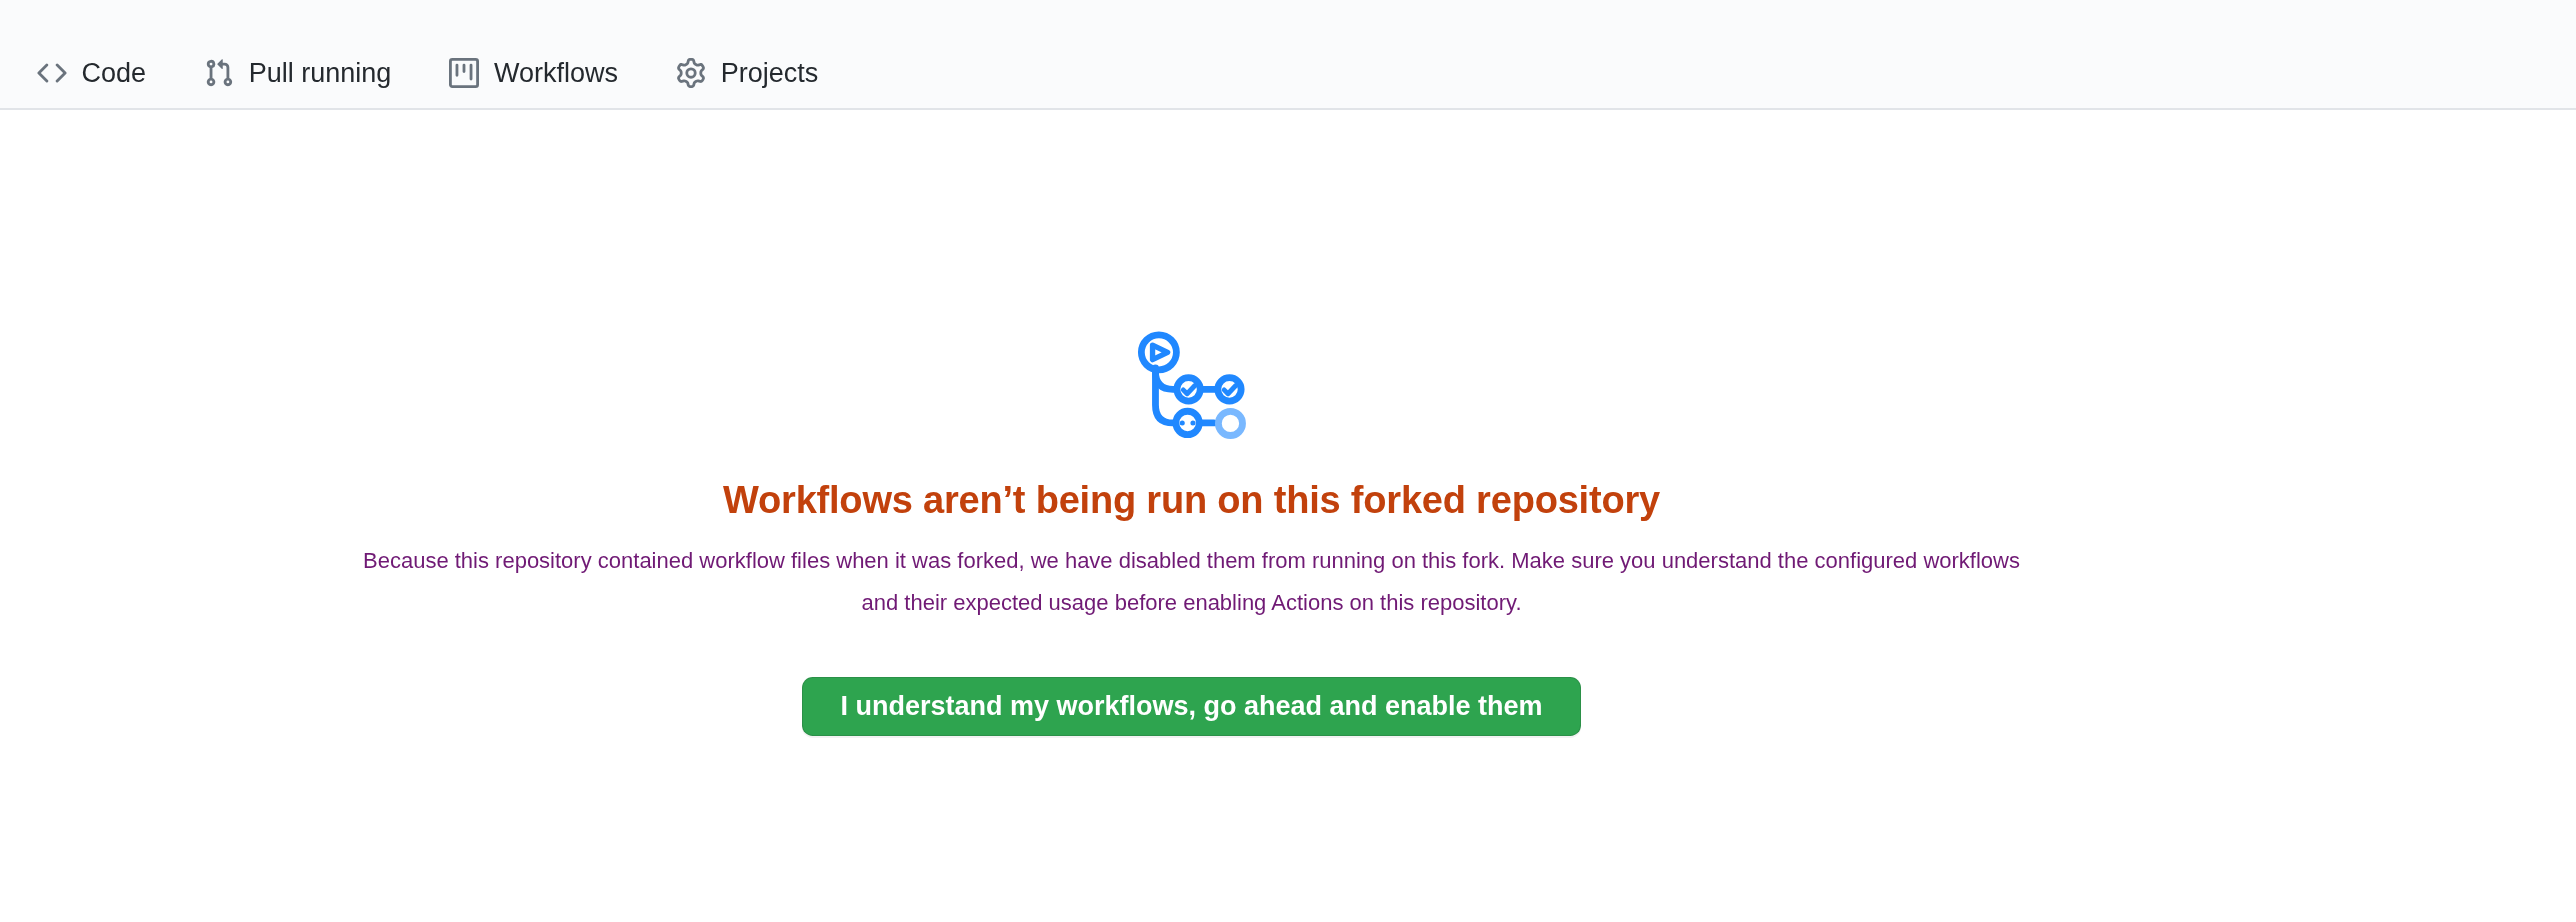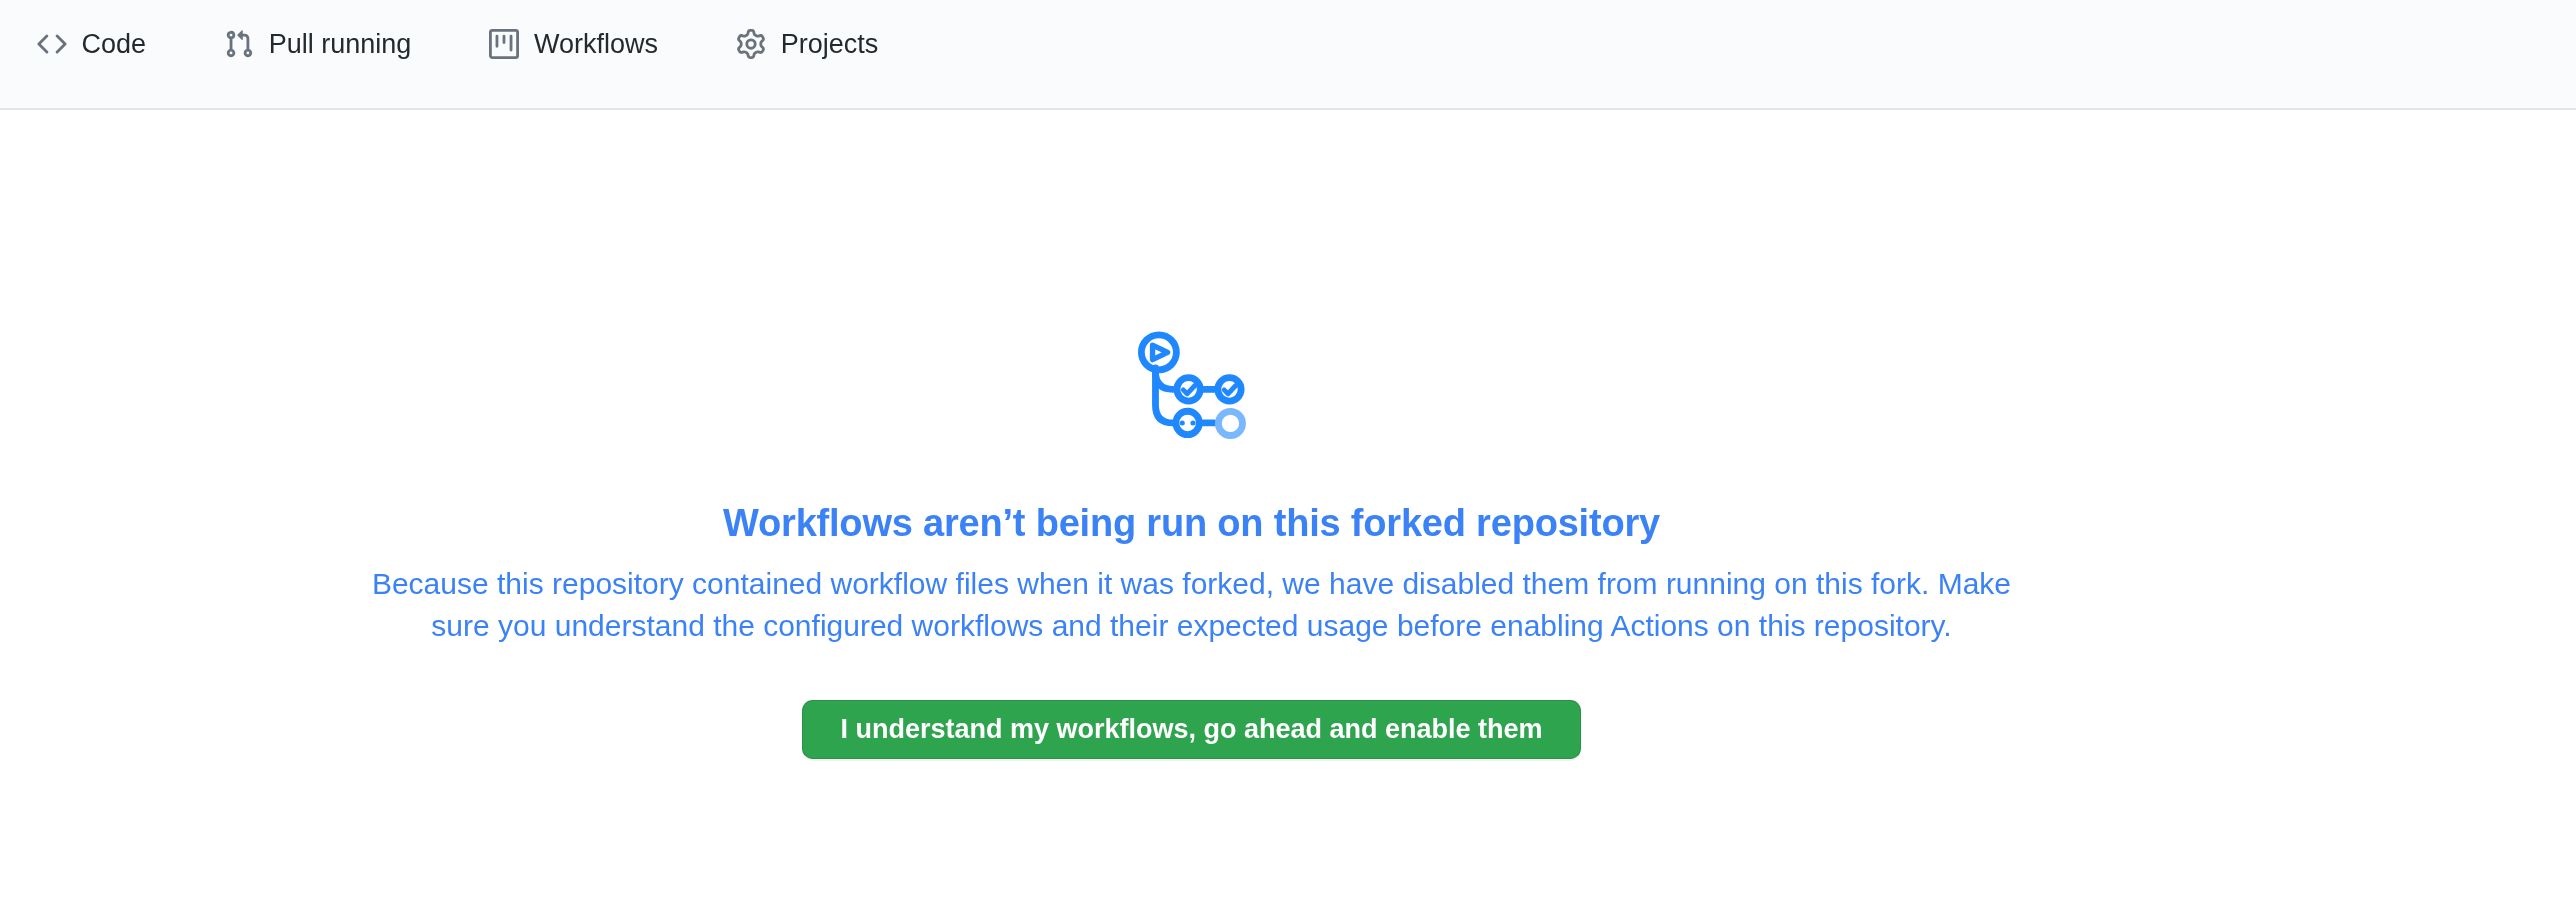--- a/index.html
+++ b/index.html
@@ -11,23 +11,22 @@
     color: #24292e;
   }
 
   
   .topnav {
     width: 100%;
     height: 110px;
     background: #fafbfc;
     border-bottom: 2.9px solid #e1e4e8;
     display: flex;
-    align-items: center;
+    align-items: flex-end;
     padding-left: 7.8px;
-    gap: 20px;
   }
   .tab {
     position: relative;
     display: flex;
     align-items: center;
     gap: 14.7px;
     padding: 0 29px 19.5px 29px;
     font-size: 27px;
     line-height: 32px;
     color: #24292e;
@@ -52,33 +51,33 @@
 
   
   .main {
     width: 2383px;            
     text-align: center;
     padding-top: 219px;
   }
   .workflow-graphic { display: inline-block; }
 
   .bs-title {
-    margin-top: 55px;
+    margin-top: 32px;
     font-size: 38px;
     line-height: 49px;
     font-weight: 700;
-    color: #3b82f6;
+    color: #c2410c;
     letter-spacing: -0.2px;
   }
   .bs-desc {
     max-width: 1681px;
     margin: 14.7px auto 0 auto;
-    font-size: 30px;
+    font-size: 22px;
     line-height: 42px;
-    color: #3b82f6;
+    color: #701a75;
   }
   .bs-button {
     display: inline-block;
     margin-top: 53px;
     background: var(--btn-green, #2ea44f);
     color: #ffffff;
     font-family: "Liberation Sans", sans-serif;
     font-size: 27px;
     font-weight: 700;
     line-height: 32px;

